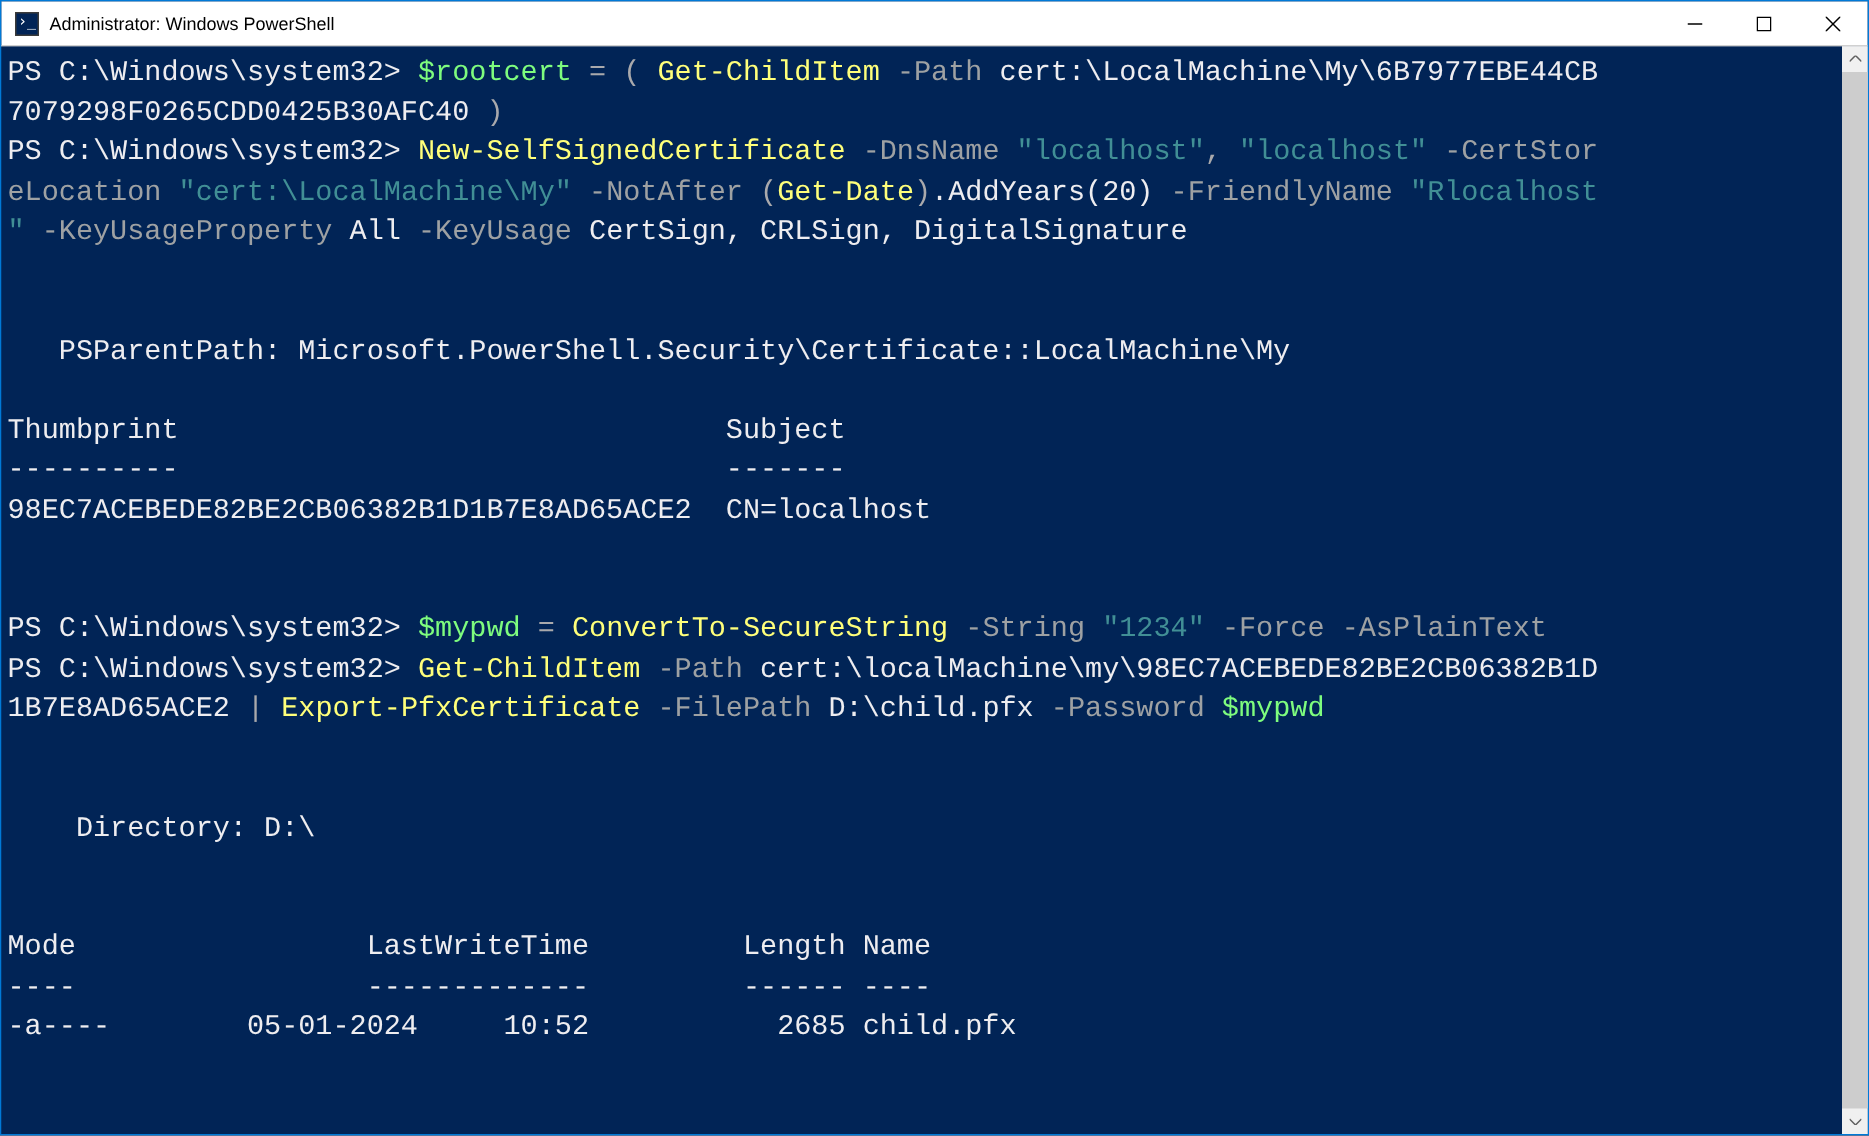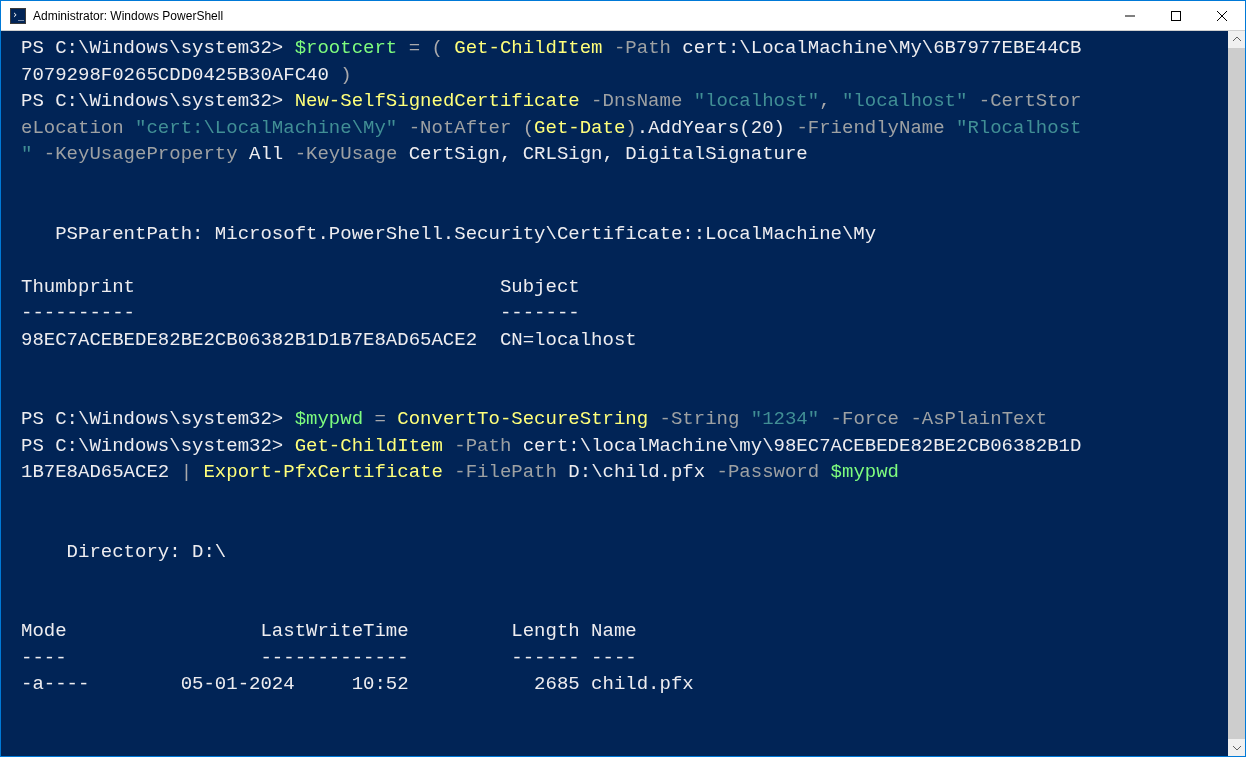--- a/index.html
+++ b/index.html
@@ -5,21 +5,21 @@
   * { margin:0; padding:0; box-sizing:border-box; }
   body { background:#fff; font-family:"Segoe UI",Tahoma,sans-serif; width:1246px; height:757px; overflow:hidden; }
   .window { width:1246px; height:757px; border:1px solid #0079d7; background:#012456; display:flex; flex-direction:column;justify-content:space-between; }
   .titlebar { height:30px; background:#fff; display:flex; align-items:center; border-bottom:1px solid #d0d0d0; }
   .titlebar-icon { width:16px; height:16px; margin:0 7px 0 9px; background:#012456; border:1px solid #3a3a3a; position:relative; }
   .titlebar-icon::after{ content:"›_"; color:#fff; font-size:10px; line-height:10px; position:absolute; left:1px; top:1px; font-family:Consolas,monospace; }
   .title-text { font-size:12px; color:#000; flex:0 0 auto; }
   .tb-spacer{flex:1;}
   .tb-btn { width:46px; height:30px; display:flex; align-items:center; justify-content:center; }
   .tb-btn svg { stroke:#000; stroke-width:1; fill:none; }
-  .terminal-wrap{ flex:1; display:flex; min-height:0;margin-left:16px; }
+  .terminal-wrap{ flex:1; display:flex; min-height:0; }
   .terminal { flex:1; background:#012456; color:#eeedf0; font-family:Consolas,"Courier New",monospace; font-size:19px; line-height:26.5px; padding:4px 0 0 4px; white-space:pre; overflow:hidden; }
   .sb { width:17px; background:#f0f0f0; display:flex; flex-direction:column; }
   .sb-btn{height:17px; display:flex; align-items:center; justify-content:center; background:#f0f0f0;}
   .sb-track{flex:1; background:#f0f0f0; position:relative;}
   .sb-thumb{position:absolute; left:0; right:0; top:0; bottom:0; background:#cdcdcd;}
   .p-white{color:#eeedf0;}
   .p-cmd{color:#ffff7a;}     
   .p-var{color:#7efc7e;}     
   .p-param{color:#9ea1a3;}   
   .p-str{color:#418f95;}     

